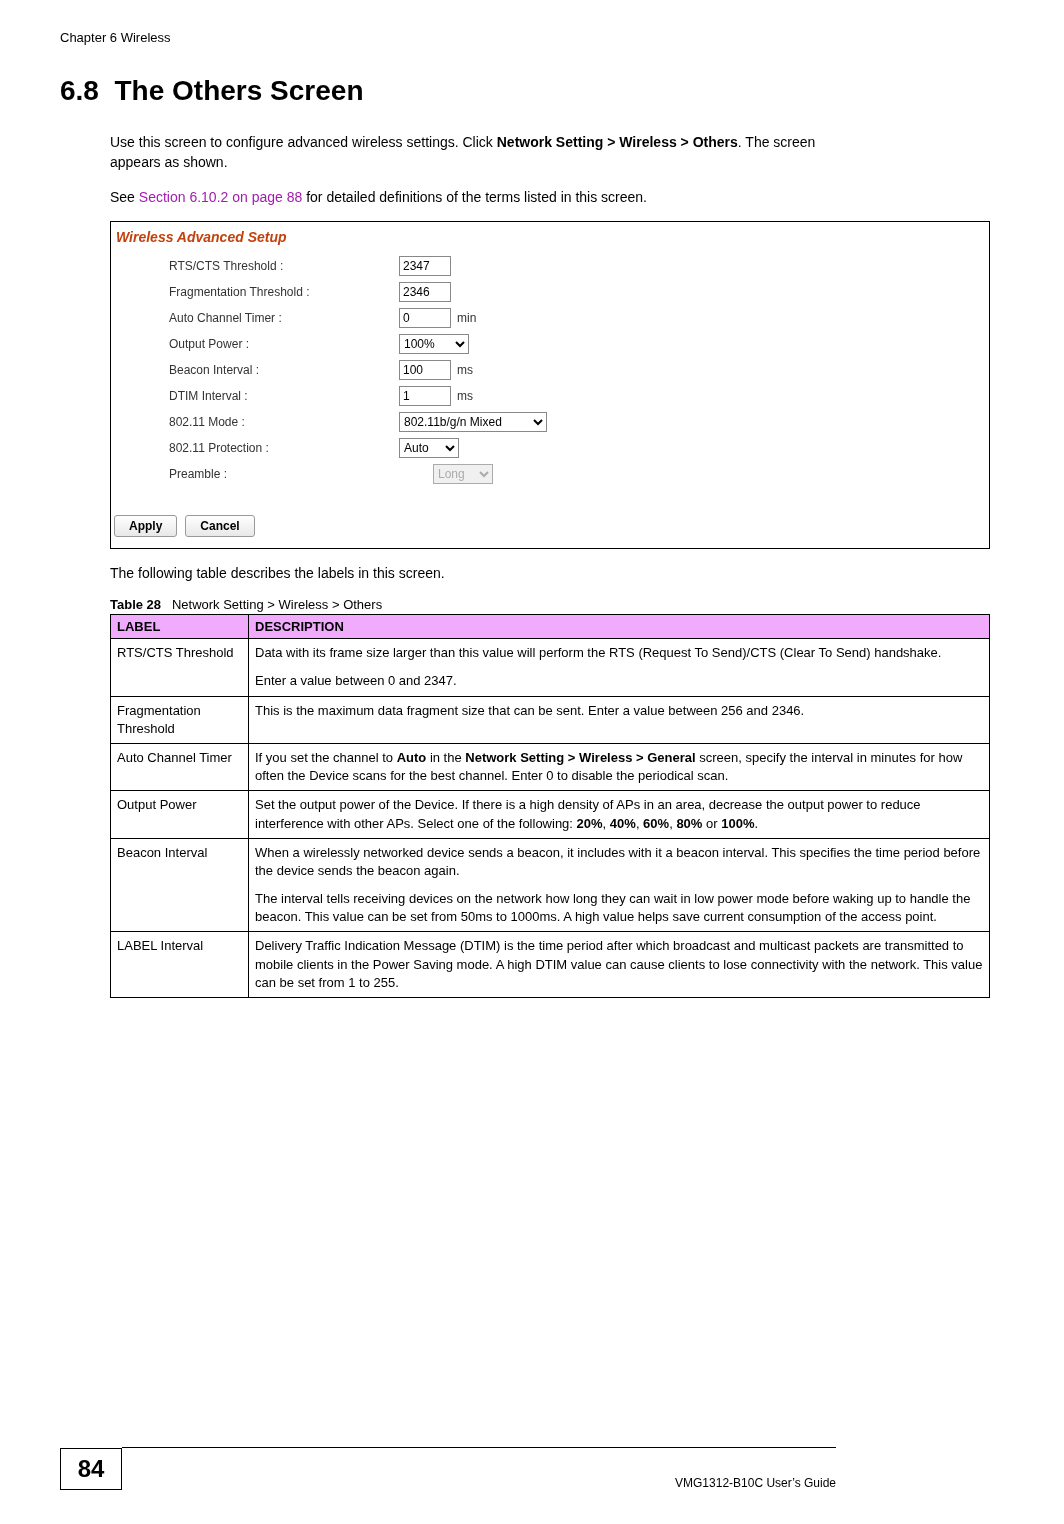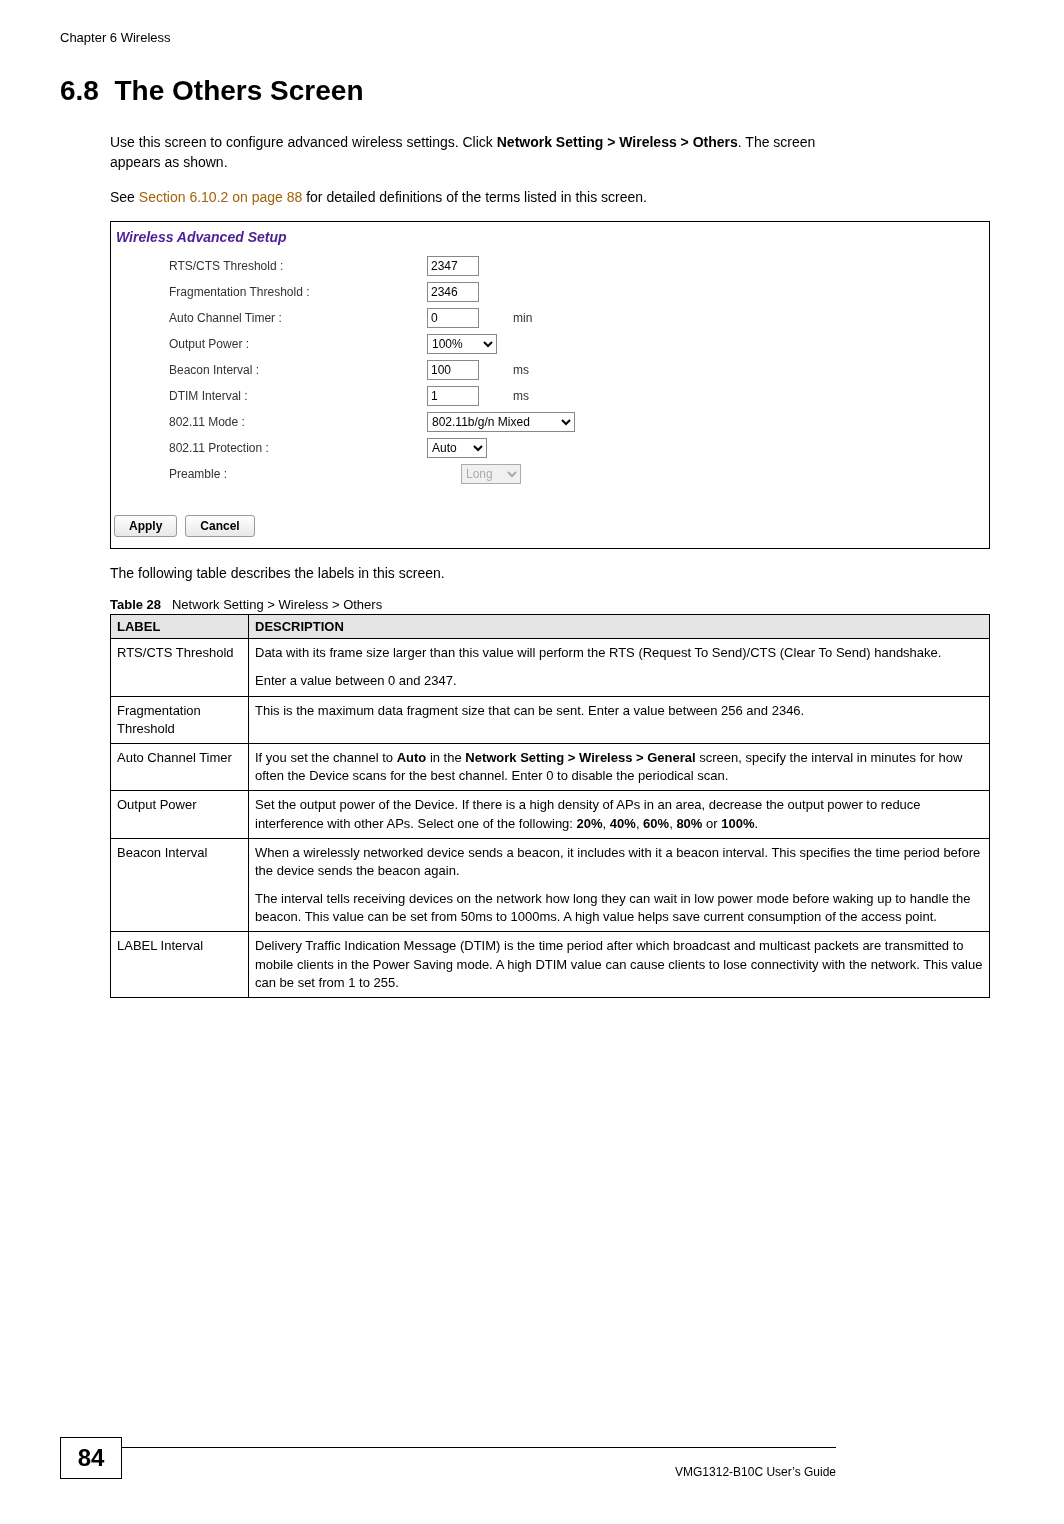--- a/index.html
+++ b/index.html
@@ -26,21 +26,21 @@
     font-size: 28px;
     font-weight: bold;
     margin: 25px 0 25px 0;
   }
   .body-text {
     font-size: 14px;
     line-height: 1.45;
     margin: 14px 0 14px 50px;
   }
   .bold { font-weight: bold; }
-  .link { color: #a16207; }
+  .link { color: #a21caf; }
   .fig-caption {
     font-size: 13px;
     margin: 14px 0 2px 50px;
   }
   .tbl-caption {
     font-size: 13px;
     margin: 14px 0 2px 50px;
   }
   .fig-frame {
     margin: 0 0 0 50px;
@@ -48,31 +48,30 @@
     width: 880px;
     background: #fff;
     padding: 3px;
     box-sizing: border-box;
   }
   .setup-title {
     font-family: Arial, sans-serif;
     font-weight: bold;
     font-style: italic;
     font-size: 14px;
-    color: #4c1d95;
+    color: #c2410c;
     padding: 4px 2px 8px 2px;
   }
   .form-row {
     display: flex;
     align-items: center;
     font-family: Arial, sans-serif;
     font-size: 12px;
     color: #333;
     padding: 3px 0 3px 55px;
-    gap: 28px;
   }
   .form-row .lbl {
     width: 230px;
   }
   .form-row input[type="text"] {
     border: 1px solid #888;
     font-size: 12px;
     padding: 1px 3px;
     width: 44px;
     height: 16px;
@@ -107,39 +106,39 @@
     border-radius: 3px;
     padding: 3px 14px;
   }
   table.desc {
     margin-left: 50px;
     border-collapse: collapse;
     width: 880px;
     font-size: 13px;
   }
   table.desc th {
-    background: #e5e5e5;
+    background: #f0abfc;
     text-align: left;
     font-weight: bold;
     border: 1px solid #000;
     padding: 4px 6px;
   }
   table.desc td {
     border: 1px solid #000;
     padding: 5px 6px;
     vertical-align: top;
     line-height: 1.4;
   }
   table.desc td.lcol {
     width: 125px;
   }
   .desc-para { margin-top: 10px; }
   .footer {
     position: absolute;
-    bottom: 45px;
+    bottom: 34px;
     left: 60px;
     right: 60px;
     display: flex;
     align-items: flex-end;
   }
   .page-num-box {
     border: 1px solid #000;
     font-size: 24px;
     font-weight: bold;
     width: 60px;

